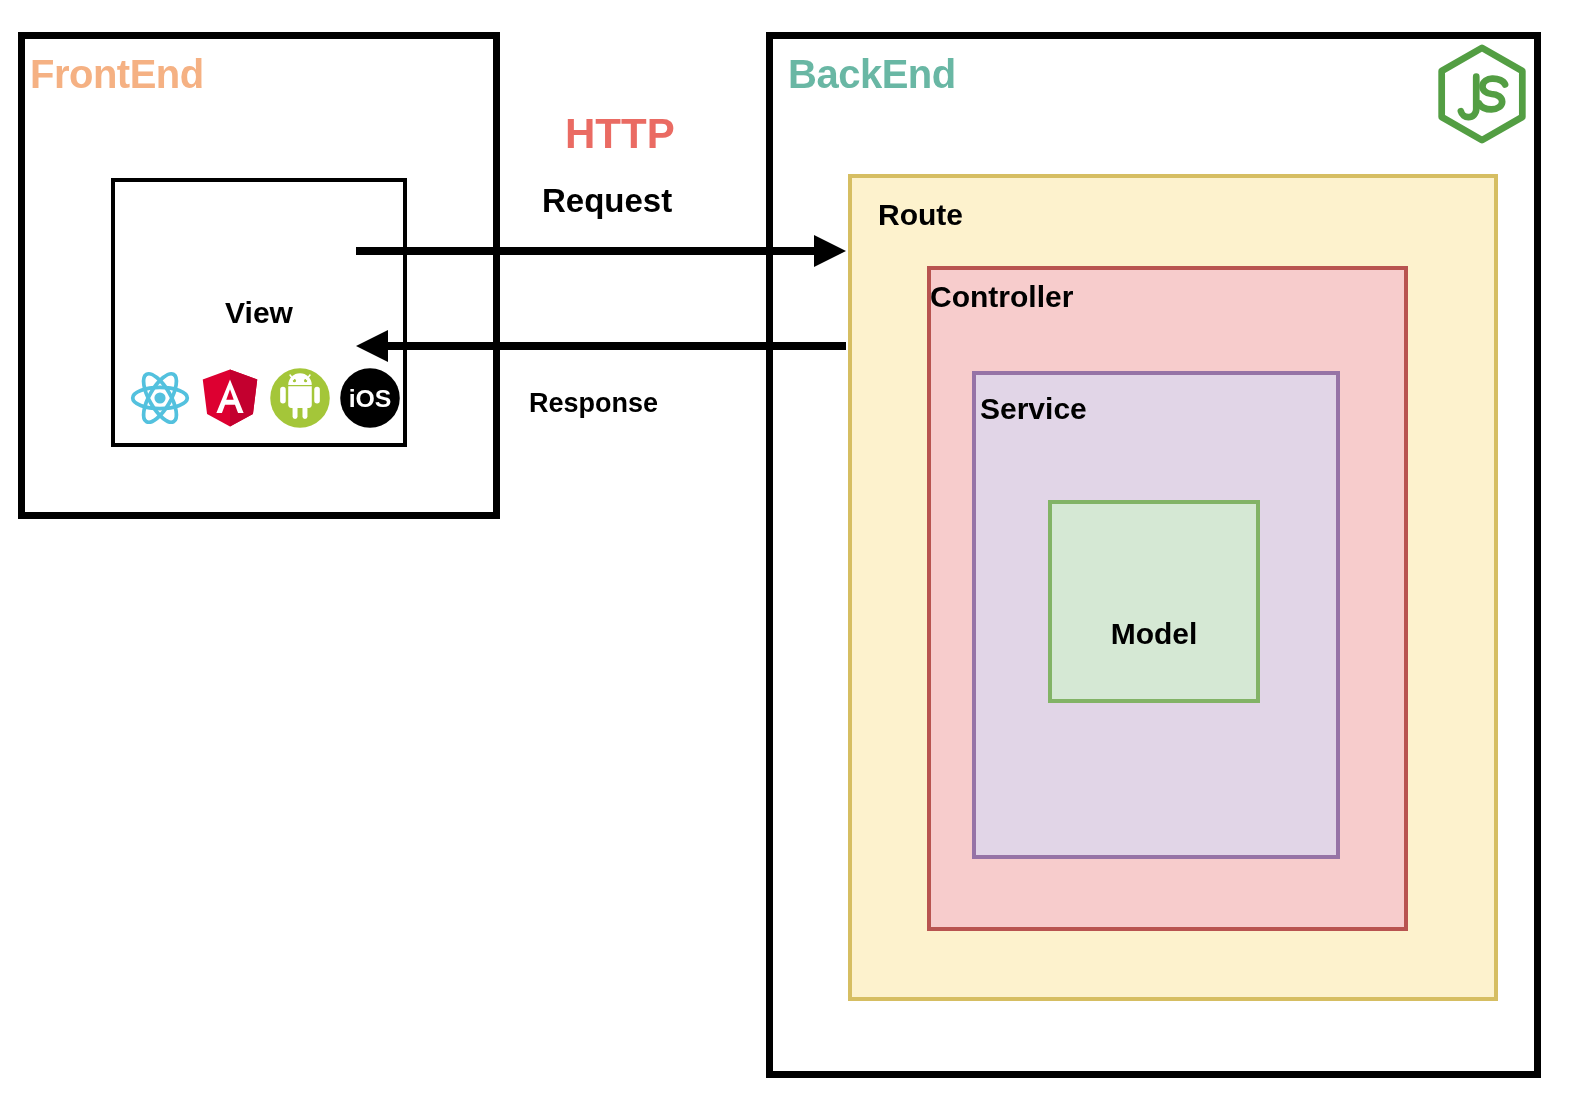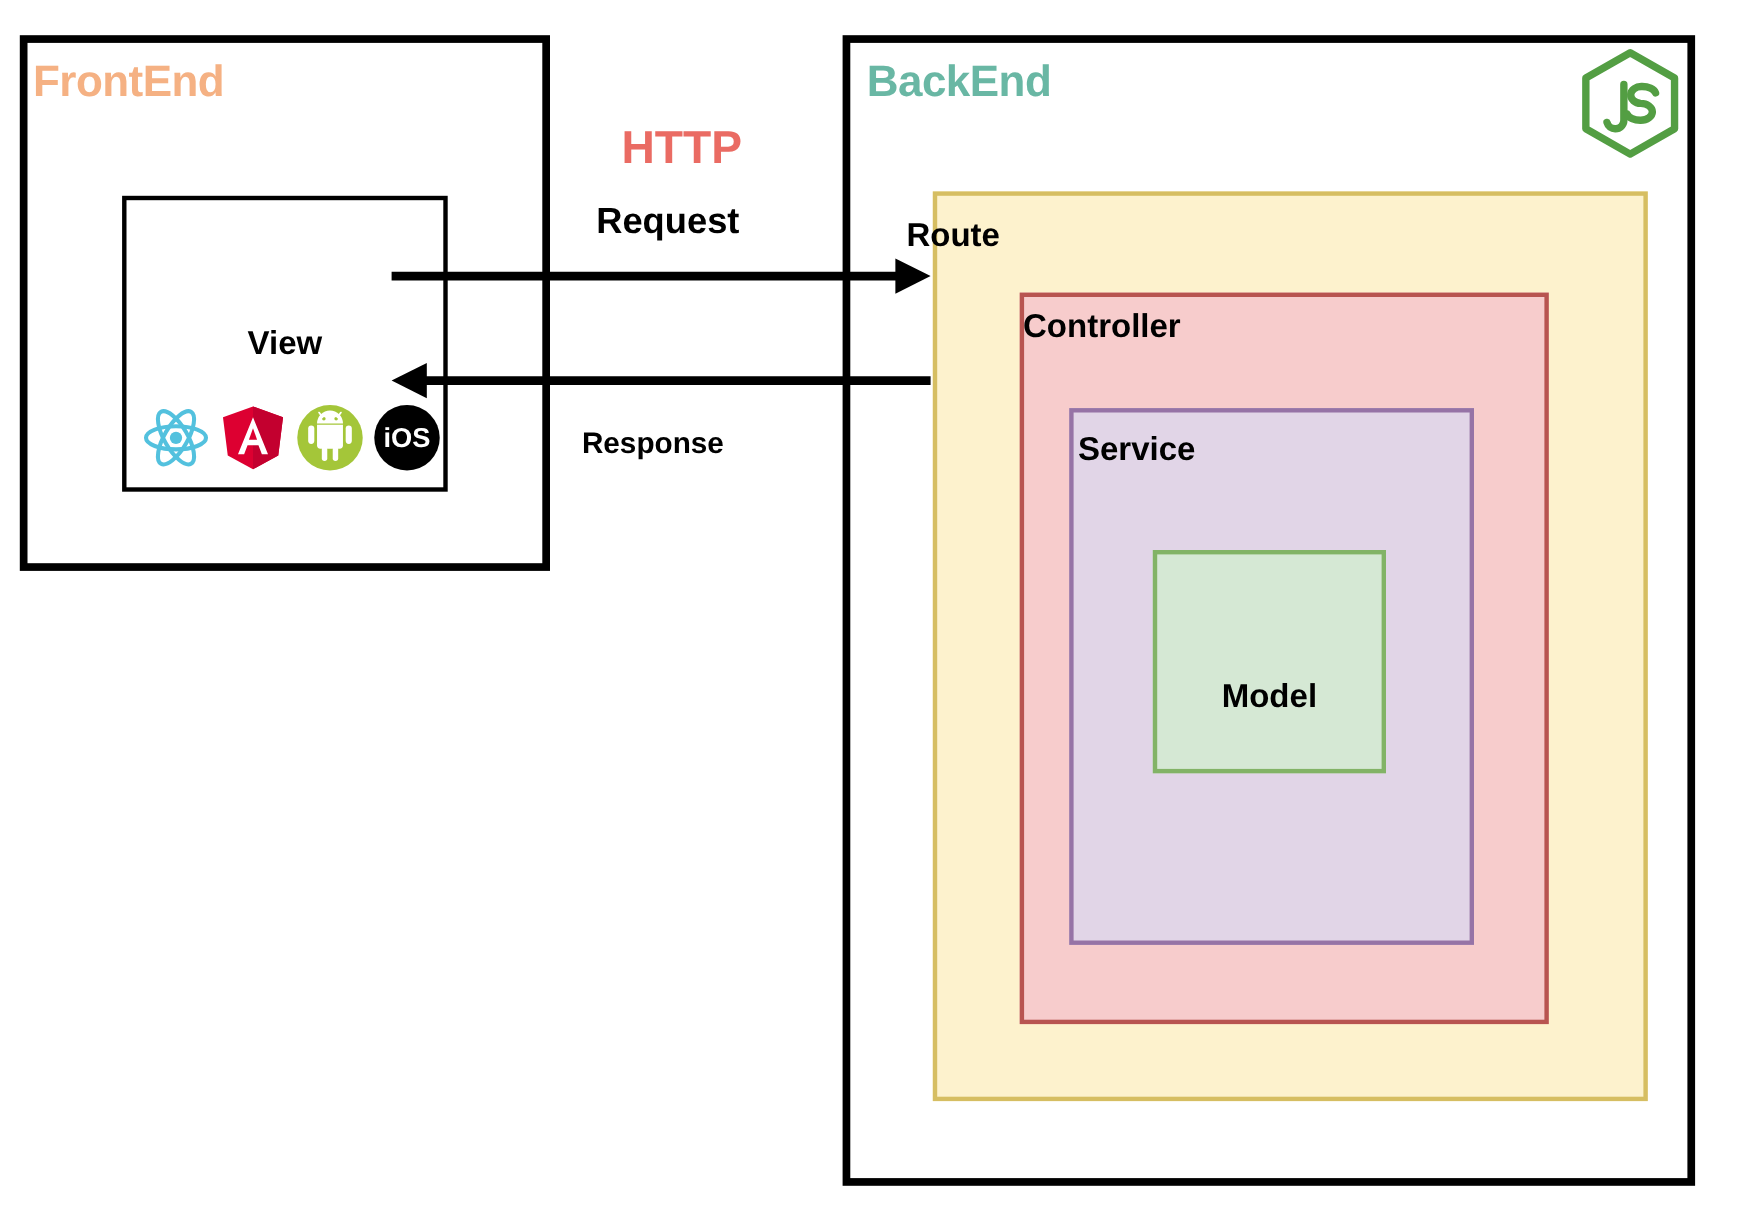--- a/index.html
+++ b/index.html
@@ -107,21 +107,21 @@
     border: 4px solid #82B366;
   }
 
   .layer-title {
     position: absolute;
     font-size: 30px;
     font-weight: bold;
     color: #000000;
     white-space: nowrap;
   }
-  #route-title      { left: 824px;  top: 198px; }
+  #route-title      { left: 878px;  top: 198px; }
   #controller-title { left: 930px;  top: 280px; }
   #service-title    { left: 980px;  top: 392px; }
   #model-title      {
     left: 1048px; top: 582px; width: 212px;
     text-align: center;
     margin-top: 35px;
   }
 
   
   .http-label {

